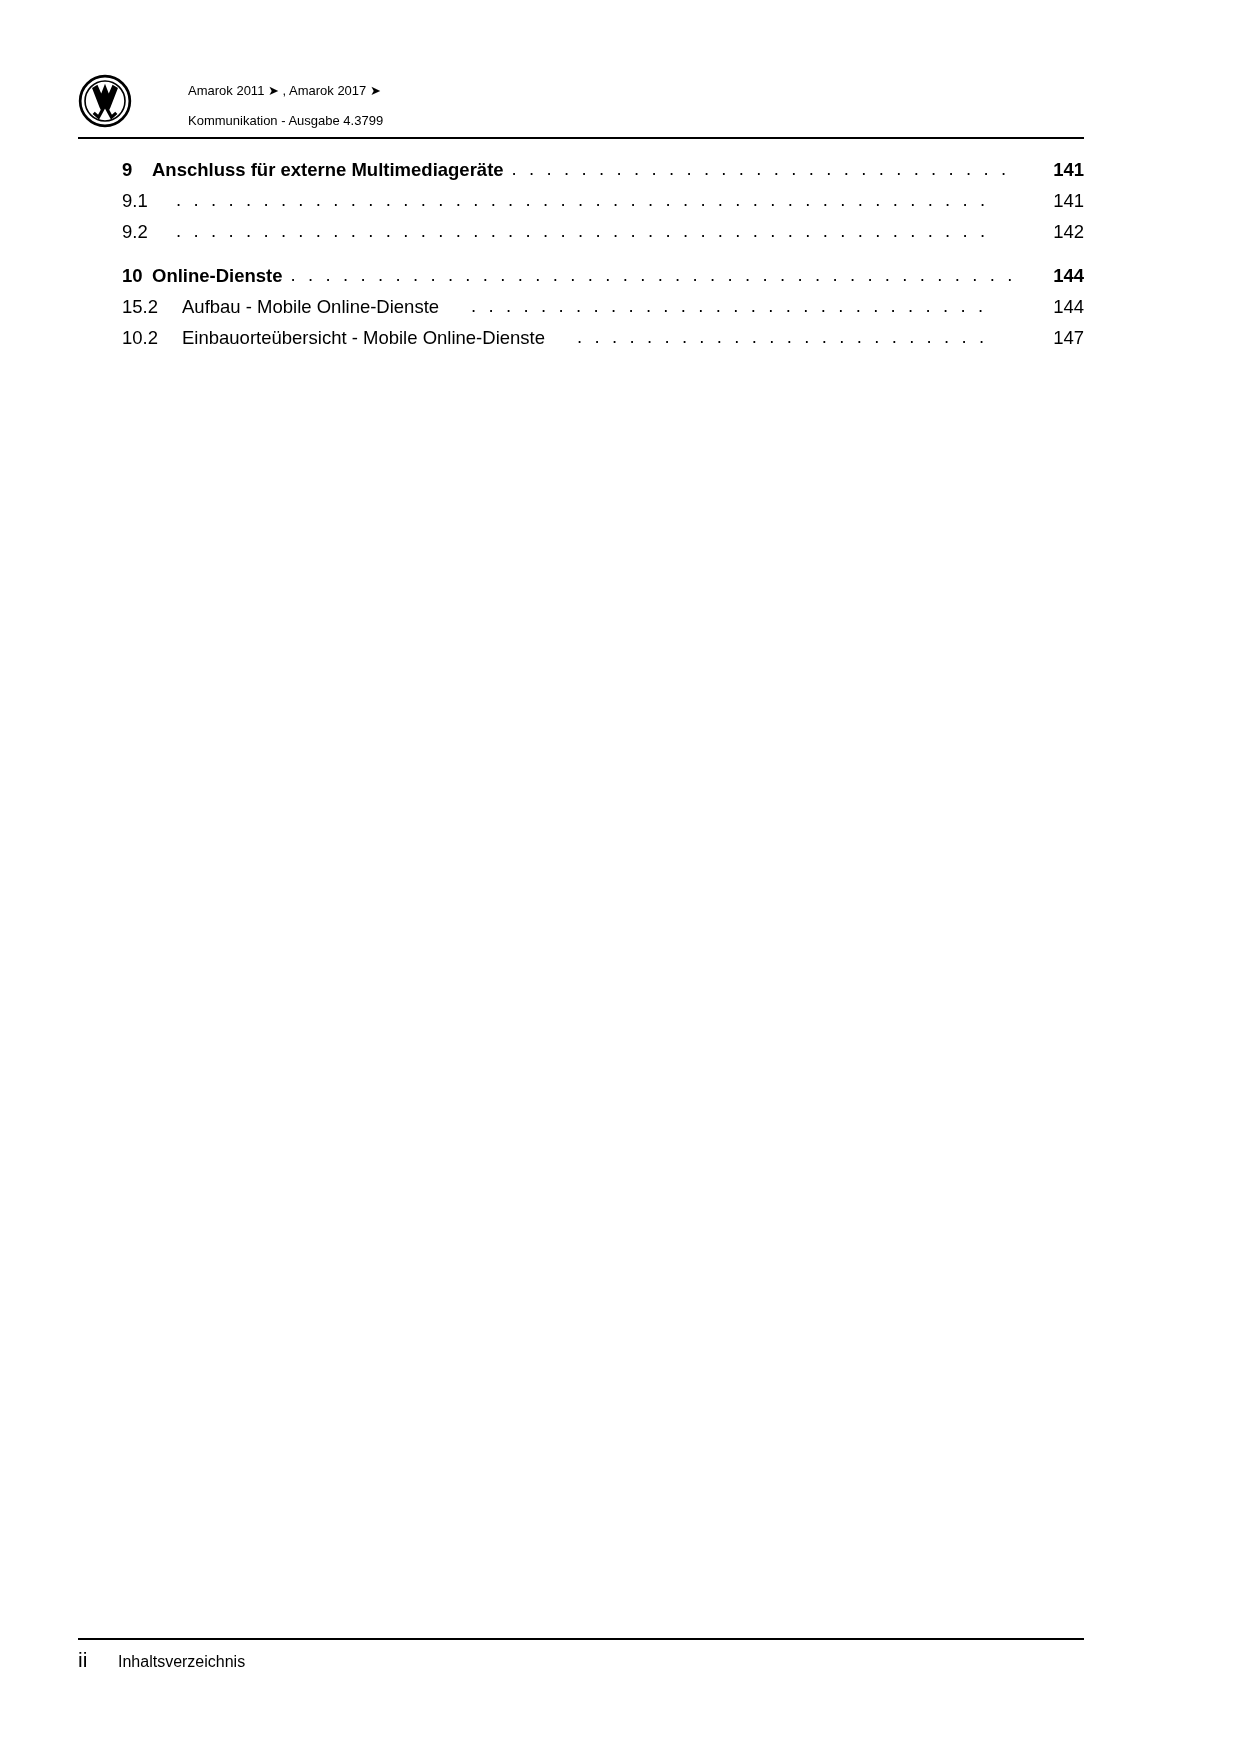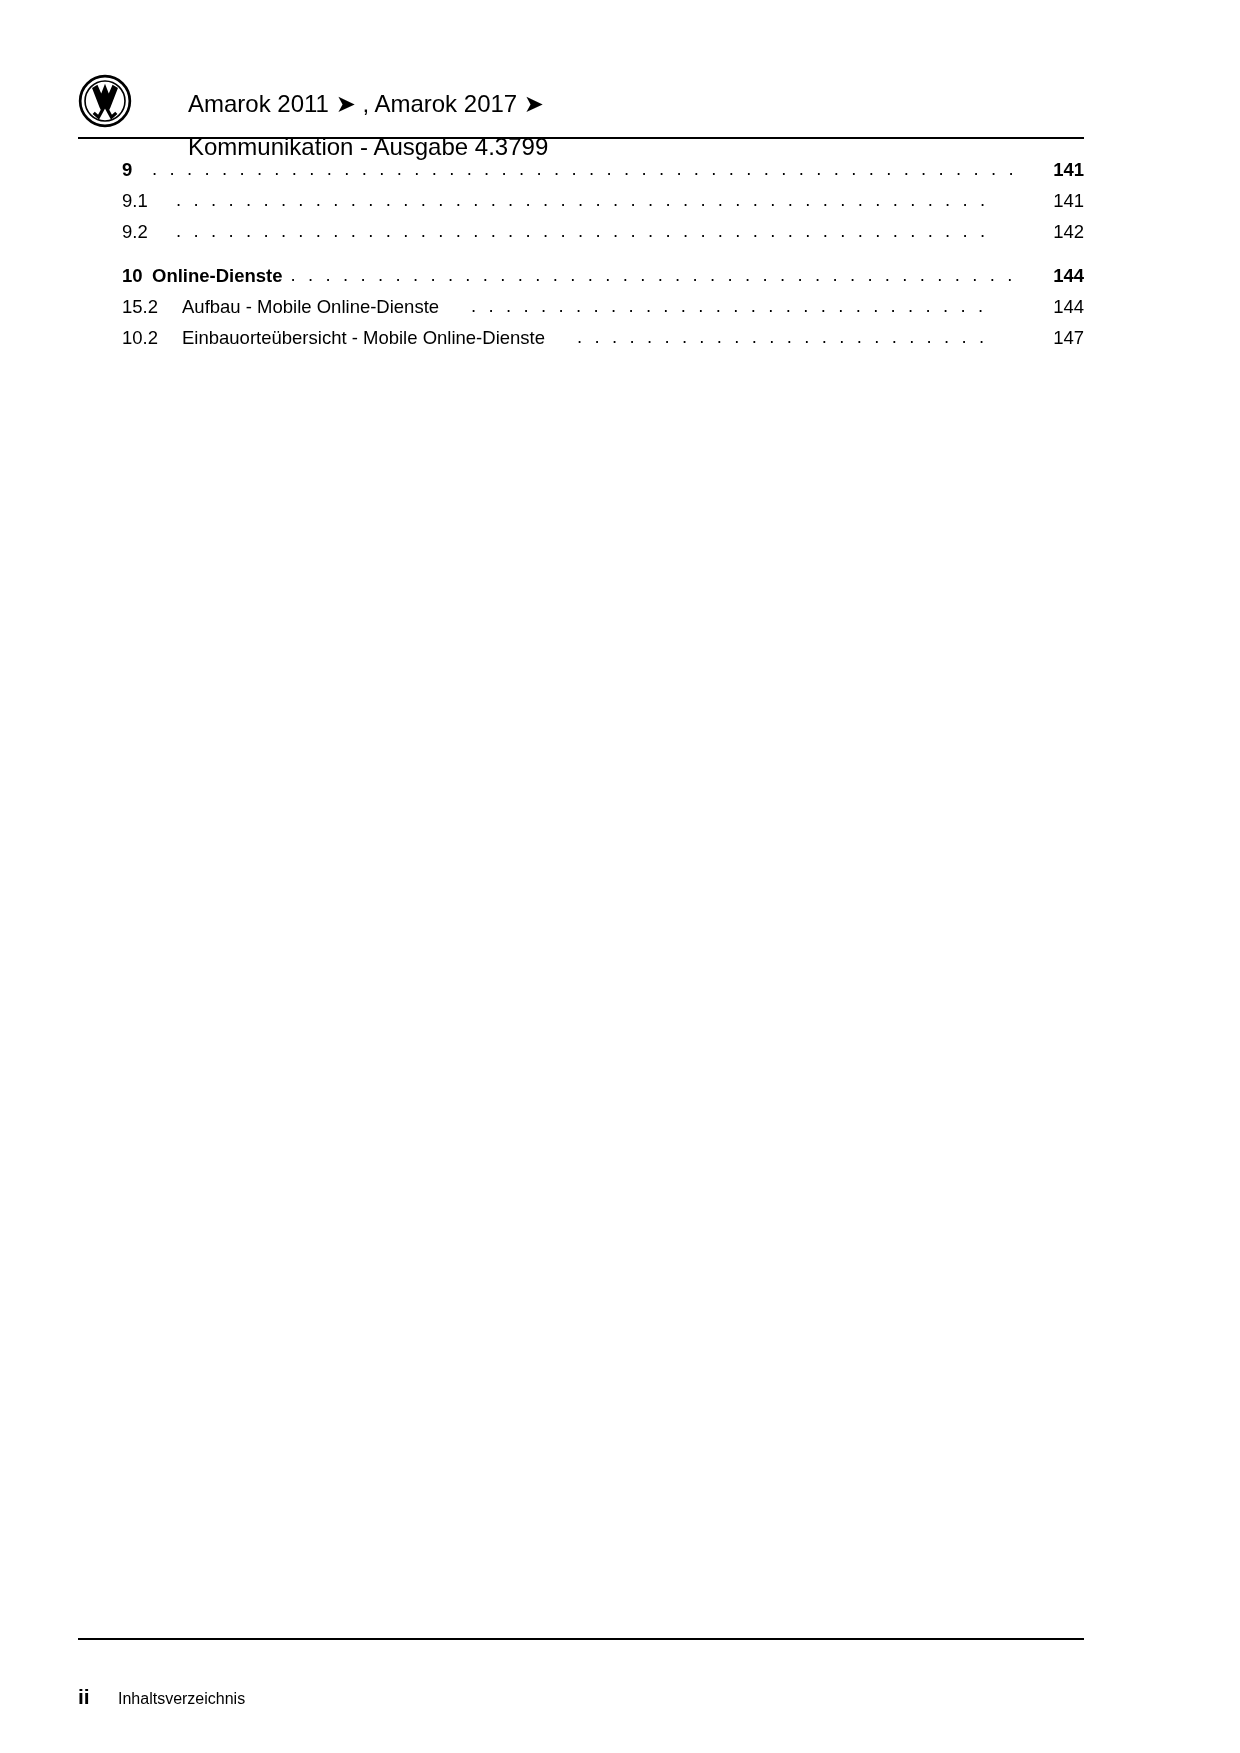--- a/index.html
+++ b/index.html
@@ -38,25 +38,24 @@
     width: 54px;
     height: 54px;
     flex: 0 0 54px;
     margin-top: 2px;
   }
   .header-text {
     margin-left: 56px;
     padding-top: 4px;
   }
   .header-line {
-    font-size: 24px;
+    font-size: 13px;
     line-height: 30px;
     color: #000;
     white-space: nowrap;
-    margin-top: 13px;
   }
   .header-rule {
     position: absolute;
     left: 78px;
     top: 137px;
     width: 1006px;
     height: 2px;
     background: #000;
   }
 
@@ -123,23 +122,22 @@
   .footer {
     position: absolute;
     left: 78px;
     top: 1648px;
     width: 1006px;
     display: flex;
     align-items: baseline;
   }
   .footer-pageno {
     font-size: 21px;
-    font-weight: bold;
+    font-weight: normal;
     width: 40px;
-    margin-top: 37px;
   }
   .footer-label {
     font-size: 16px;
   }
 </style>
 </head>
 <body>
 
 <div class="page">
 
@@ -158,20 +156,21 @@
         <div class="header-line">Kommunikation - Ausgabe 4.3799</div>
       </span>
     </div>
   </div>
   <div class="header-rule"></div>
 
   <div class="toc">
 
     <div class="toc-row level1">
       <span class="toc-num">9</span>
+      <span class="toc-title">Anschluss für externe Multimediageräte</span>
       <span class="toc-leader">. . . . . . . . . . . . . . . . . . . . . . . . . . . . . . . . . . . . . . . . . . . . . . . . . . . . . . . . . . . . . . . . . . . . . . . . . . . . . . . . . . . . . . . . . . . . . . . . . . . . . . . . . . . . . . . . . . . . . . . . . . . . . . . . .</span>
       <span class="toc-page">141</span>
     </div>
 
     <div class="toc-row level2">
       <span class="toc-num">9.1</span>
       <span class="toc-leader">. . . . . . . . . . . . . . . . . . . . . . . . . . . . . . . . . . . . . . . . . . . . . . . . . . . . . . . . . . . . . . . . . . . . . . . . . . . . . . . . . . . . . . . . . . . . . . . . . . . . . . . . . . . . . . . . . . . . . . . . . . . . . . . . .</span>
       <span class="toc-page">141</span>
     </div>
 

